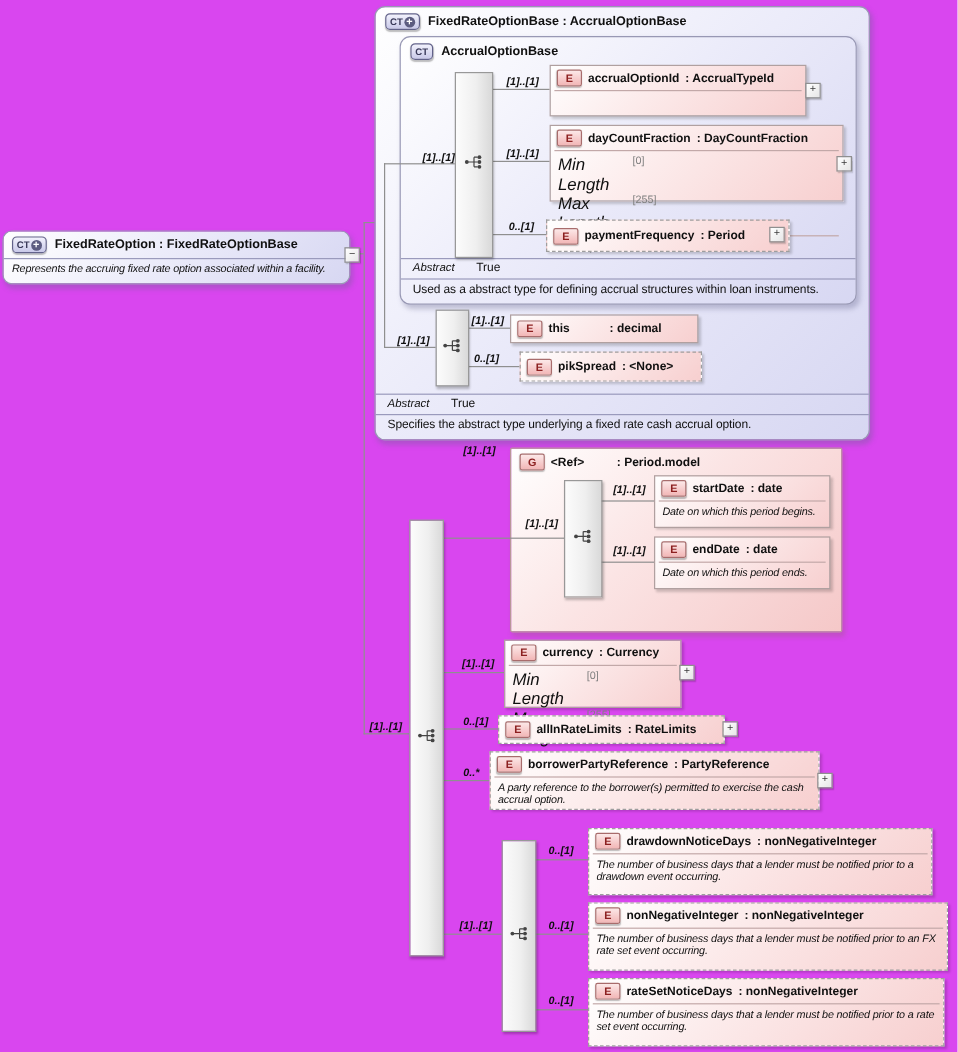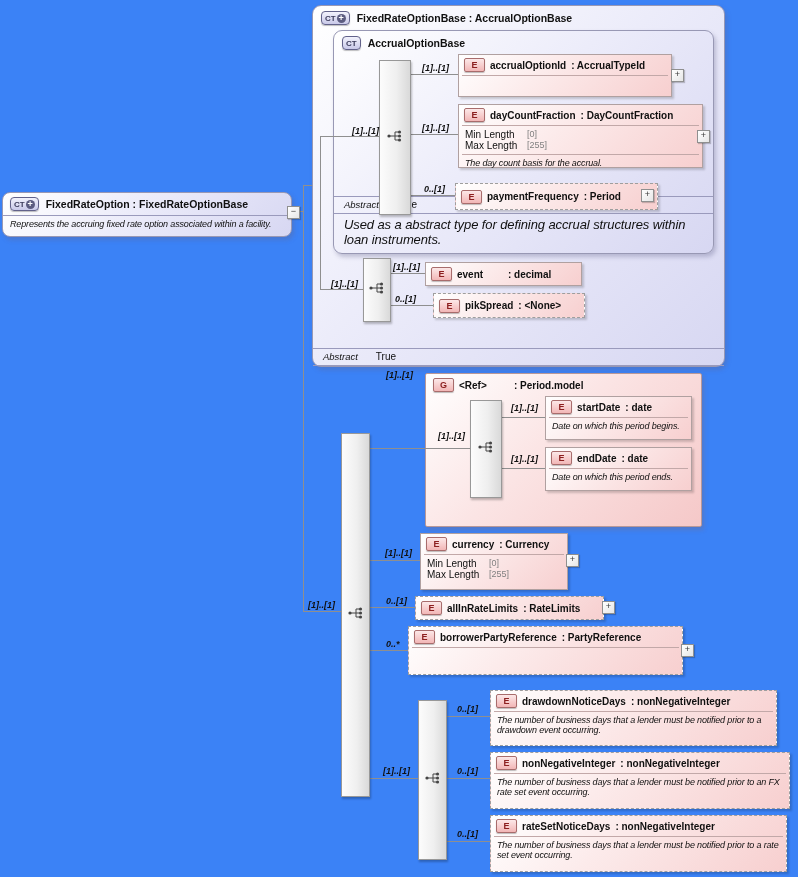--- a/index.html
+++ b/index.html
@@ -1,35 +1,35 @@
 <!DOCTYPE html>
 <html><head>
 <meta charset="utf-8">
 <style>
   html,body{margin:0;padding:0;background:#ffffff;}
-  .stage{position:relative;width:798px;height:877px;background:#3b82f6;overflow:hidden;
+  .stage{position:relative;width:798px;height:877px;background:#d946ef;overflow:hidden;
          font-family:"Liberation Sans","DejaVu Sans",sans-serif;color:#101010;}
   .hline,.vline{position:absolute;background:#8f8f8f;z-index:5;}
   .hline{height:1px;} .vline{width:1px;}
 
   
   .ctbox{position:absolute;border:1px solid #9898b4;border-radius:9px;
          background:linear-gradient(135deg,#ffffff 0%,#ececfa 45%,#d7d7f2 100%);
          box-shadow:2px 3px 4px rgba(100,100,140,.35);z-index:1;}
   .cthead{display:flex;align-items:center;gap:7px;padding:5px 8px;font-size:10.5px;font-weight:bold;white-space:nowrap;}
   .cticon{display:inline-flex;align-items:center;height:12px;border:1px solid #62628a;border-radius:4px;
           background:linear-gradient(180deg,#f2f2fc,#c9c9e9);padding:0 3px;font-size:8px;font-weight:bold;
           color:#3a3a5a;box-shadow:0 1px 1px rgba(0,0,0,.25);}
   .ctplus{width:9px;height:9px;border-radius:50%;background:#5c5c80;color:#ffffff;font-size:9px;line-height:8px;
           text-align:center;font-weight:bold;margin-left:1px;}
   .ctfooter{position:absolute;left:0;right:0;bottom:0;z-index:2;}
   .absrow{display:flex;align-items:flex-start;border-top:1px solid #9a9abc;border-bottom:1px solid #9a9abc;padding:2px 10px 3px;}
   .abslabel{font-size:9.5px;font-style:italic;}
   .absval{font-size:10px;font-weight:normal;margin-left:18px;}
-  .ctnote{font-size:13px;font-style:italic;padding:3px 10px 6px;letter-spacing:-0.1px;}
+  .ctnote{font-size:10px;padding:3px 10px 6px;letter-spacing:-0.1px;}
   .leftdesc{border-top:1px solid #9a9abc;padding:3px 7px 5px;font-size:9px;font-style:italic;
             white-space:nowrap;letter-spacing:-0.15px;}
 
   
   .groupbox{position:absolute;border:1px solid #b89898;border-radius:2px;
             background:linear-gradient(135deg,#ffffff 0%,#fbe4e4 45%,#f5c8c8 100%);
             box-shadow:2px 3px 4px rgba(140,100,100,.3);z-index:1;}
   .gfooter{position:absolute;left:7px;right:7px;bottom:4px;border-top:1px solid #c09c9c;
            font-size:9px;font-style:italic;padding:3px 1px;letter-spacing:-0.1px;}
 
@@ -45,21 +45,21 @@
   .ebox.dashed{border:1px dashed #9e9e9e;}
   .ebox.honly{display:flex;align-items:center;}
   .ehead{display:flex;align-items:center;gap:5px;padding:3px 5px;font-size:10px;font-weight:bold;white-space:nowrap;}
   .eicon{flex:0 0 auto;width:19px;height:12px;display:flex;align-items:center;justify-content:center;
          border:1px solid #a86c6c;border-radius:2px;background:linear-gradient(180deg,#fce8e8,#f2b6b6);
          color:#8c2020;font-size:9px;font-weight:bold;box-shadow:0 1px 1px rgba(0,0,0,.25);}
   .esep{height:1px;background:#c2a8a8;margin:0 3px;}
   .edesc{font-size:9px;font-style:italic;padding:3px 6px 4px;letter-spacing:-0.15px;}
   .efacets{padding:3px 6px 3px;}
   .frow{display:flex;}
-  .flabel{font-size:10px;width:62px;}
+  .flabel{font-size:14px;font-style:italic;width:62px;}
   .fval{font-size:9px;color:#808080;}
   .ename.w46{min-width:46px;} .gname{min-width:50px;}
 
   .card{position:absolute;font-size:9px;font-style:italic;font-weight:bold;z-index:8;white-space:nowrap;}
   .toggle{position:absolute;width:11px;height:11px;border:1px solid #8f8f8f;
           background:linear-gradient(135deg,#ffffff,#e6e6e6);color:#3a3a3a;font-size:9px;line-height:9px;
           text-align:center;z-index:9;box-shadow:1px 1px 1px rgba(0,0,0,.2);}
 </style>
 </head>
 <body>
@@ -72,20 +72,21 @@
           <span>CT</span>
           <span class="ctplus">+</span>
         </span>
       <span>FixedRateOptionBase : AccrualOptionBase</span>
     </div>
     <div class="ctfooter">
       <div class="absrow">
         <span class="abslabel">Abstract</span>
         <span class="absval">True</span>
       </div>
+      <div class="ctnote">Specifies the abstract type underlying a fixed rate cash accrual option.</div>
     </div>
   </div>
 
   <div class="ctbox" style="left:333px;top:30px;width:379px;height:222px">
     <div class="cthead">
       <span class="cticon">
           <span>CT</span>
         </span>
       <span>AccrualOptionBase</span>
     </div>
@@ -220,21 +221,21 @@
     <div class="ehead">
         <span class="eicon">E</span>
         <span class="ename">paymentFrequency</span>
         <span>: Period</span>
       </div>
   </div>
 
   <div class="ebox honly" style="left:425px;top:262px;width:155px;height:22px">
     <div class="ehead">
         <span class="eicon">E</span>
-        <span class="ename w46">event</span>
+        <span class="ename w46">this</span>
         <span>: decimal</span>
       </div>
   </div>
 
   <div class="ebox dashed honly" style="left:433px;top:293px;width:150px;height:23px">
     <div class="ehead">
         <span class="eicon">E</span>
         <span class="ename">pikSpread</span>
         <span>: &lt;None&gt;</span>
       </div>
@@ -287,20 +288,21 @@
       </div>
   </div>
 
   <div class="ebox dashed" style="left:408px;top:626px;width:273px;height:47px">
     <div class="ehead">
         <span class="eicon">E</span>
         <span class="ename">borrowerPartyReference</span>
         <span>: PartyReference</span>
       </div>
     <div class="esep"></div>
+    <div class="edesc">A party reference to the borrower(s) permitted to exercise the cash accrual option.</div>
   </div>
 
   <div class="ebox dashed" style="left:490px;top:690px;width:285px;height:54px">
     <div class="ehead">
         <span class="eicon">E</span>
         <span class="ename">drawdownNoticeDays</span>
         <span>: nonNegativeInteger</span>
       </div>
     <div class="esep"></div>
     <div class="edesc">The number of business days that a lender must be notified prior to a drawdown event occurring.</div>

